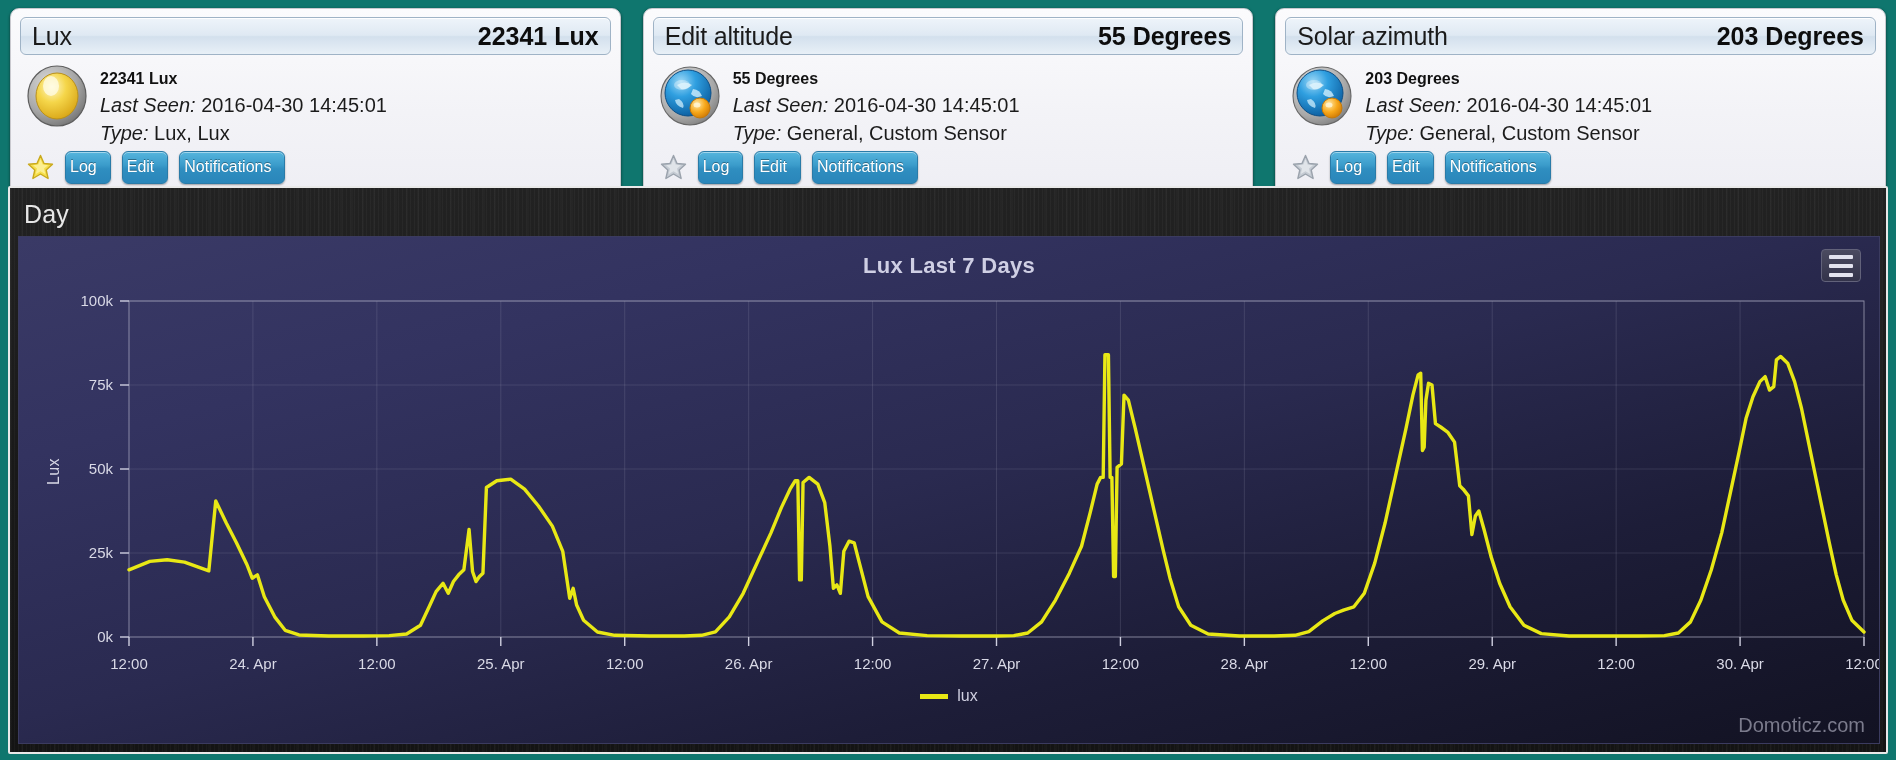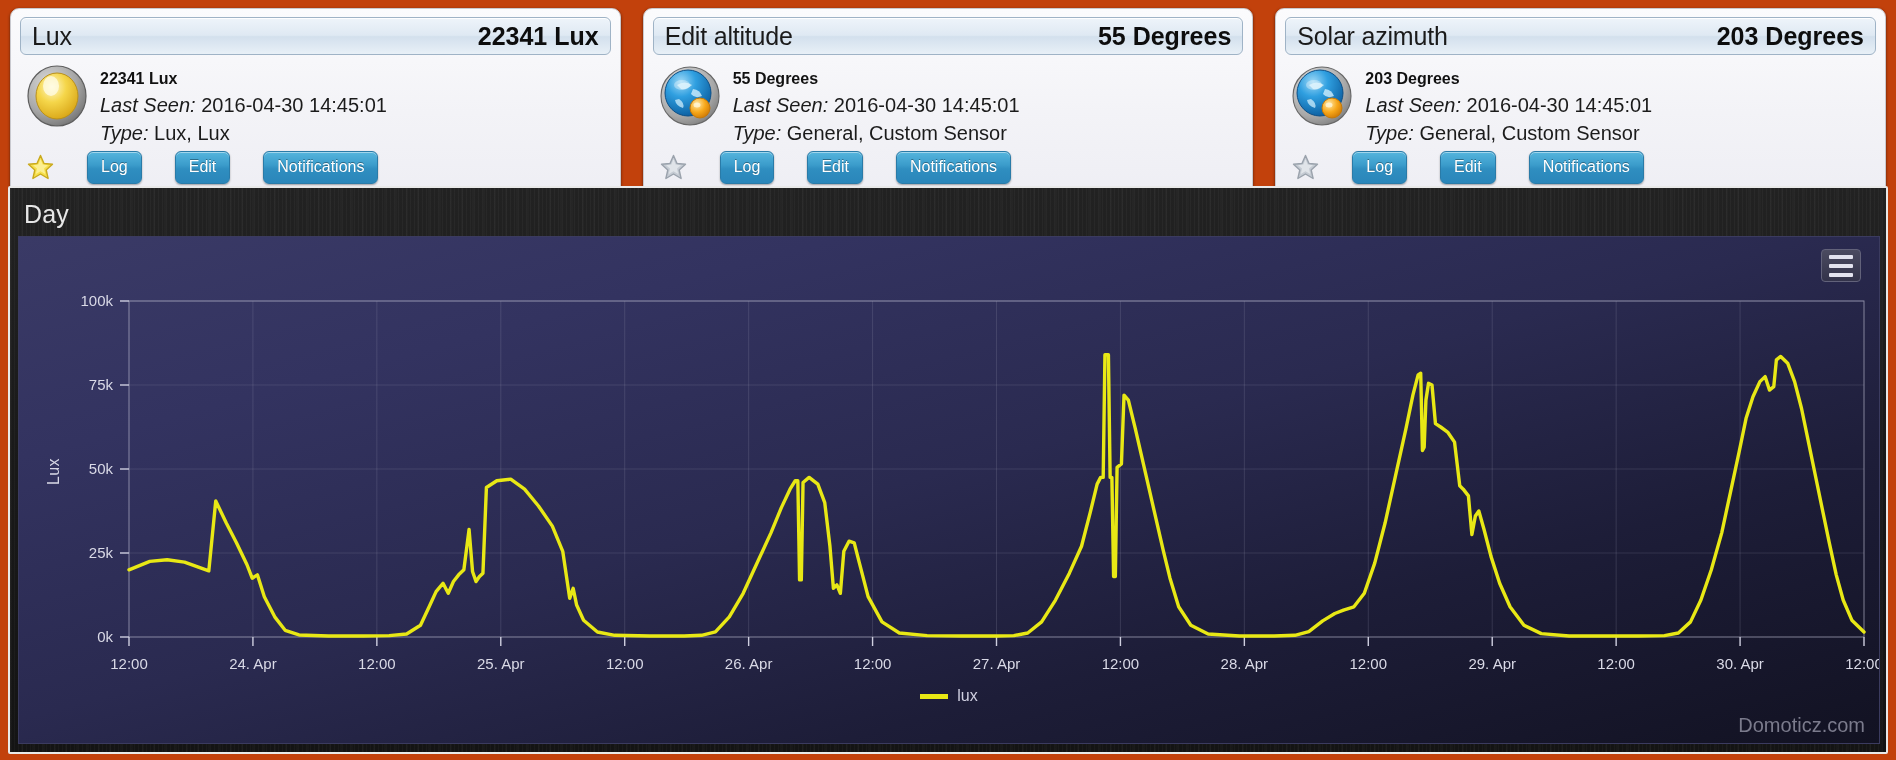--- a/index.html
+++ b/index.html
@@ -5,21 +5,21 @@
 <style>
   * { box-sizing: border-box; }
   html, body {
     margin: 0; padding: 0;
     width: 1896px; height: 760px;
     background: #141414;
     font-family: "Liberation Sans", sans-serif;
     overflow: hidden;
   }
   #root { width: 1896px; height: 760px; position: relative;
-          background: #c2410c; }
+          background: #0f766e; }
 
   
   .texture {
     background-color: #1c1c1c;
     background-image:
       repeating-linear-gradient(90deg,
         rgba(255,255,255,0.030) 0px, rgba(255,255,255,0.030) 1px,
         rgba(0,0,0,0.0) 1px, rgba(0,0,0,0.0) 4px),
       repeating-linear-gradient(90deg,
         rgba(255,255,255,0.018) 0px, rgba(255,255,255,0.018) 2px,
@@ -73,27 +73,27 @@
   .dev-info .row i { font-style: italic; }
 
   .card-actions {
     position: absolute; left: 16px; bottom: 13px;
     display: flex; align-items: center; gap: 11px;
   }
   .star { width: 27px; height: 27px; display: block; }
   .btn {
     display: inline-block;
     font-size: 16px; color: #ffffff;
-    padding: 6px 13px 7px 13px;
+    padding: 6px 13px 7px 4px;
     border-radius: 6px;
     border: 1px solid #2a7ba8;
     background: linear-gradient(180deg,#55b5dd 0%,#3b9ccb 42%,#2f8ec0 55%,#2a86ba 100%);
     text-shadow: 0 -1px 0 rgba(0,0,0,0.35);
     box-shadow: inset 0 1px 0 rgba(255,255,255,0.45), 0 1px 2px rgba(0,0,0,0.35);
-    cursor: pointer; white-space: nowrap; line-height: 1.1; margin-left: 22px;
+    cursor: pointer; white-space: nowrap; line-height: 1.1;
   }
 
   
   .chart-panel {
     position: absolute; left: 8px; top: 186px;
     width: 1880px; height: 568px;
     border: 2px solid #e9e9e9;
     border-radius: 2px;
     overflow: hidden;
   }
@@ -310,20 +310,21 @@
     </div>
   </div>
 
   <div class="chart-panel">
     <div class="chart-panel-inner texture">
 
       <div class="day-label">Day</div>
 
       <div class="chart-box">
 
+        <div class="chart-title">Lux Last 7 Days</div>
 
         <div class="export-btn">
           <span></span>
             <span></span>
             <span></span>
         </div>
 
         <div class="y-axis-title">Lux</div>
 
         <div class="plot-wrap">

